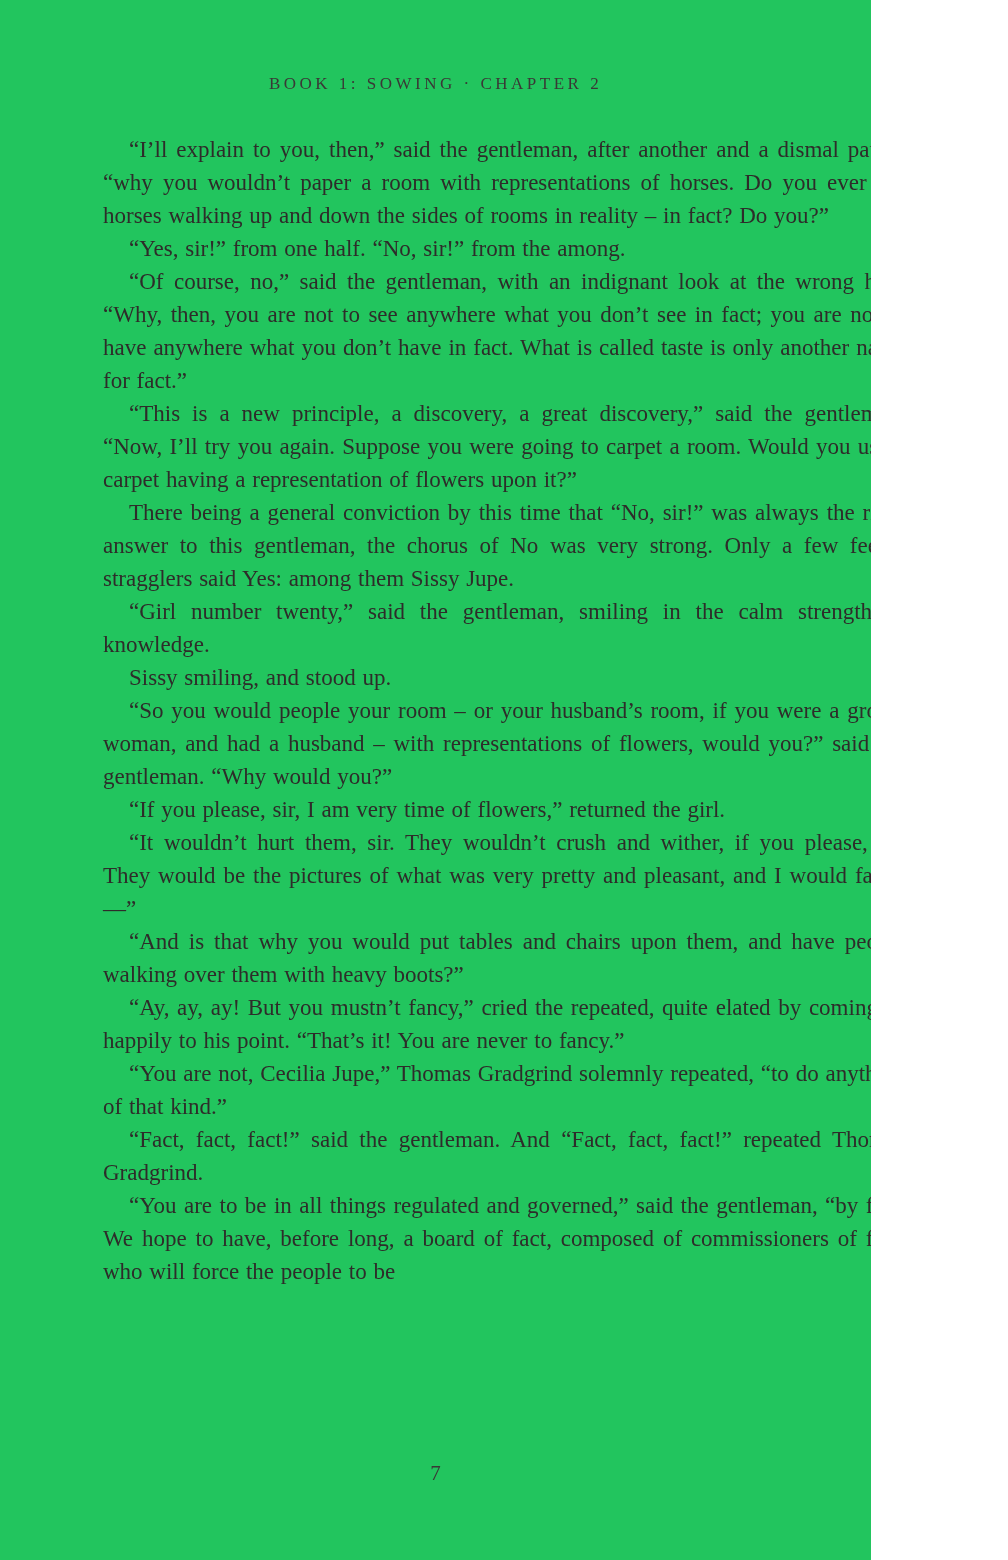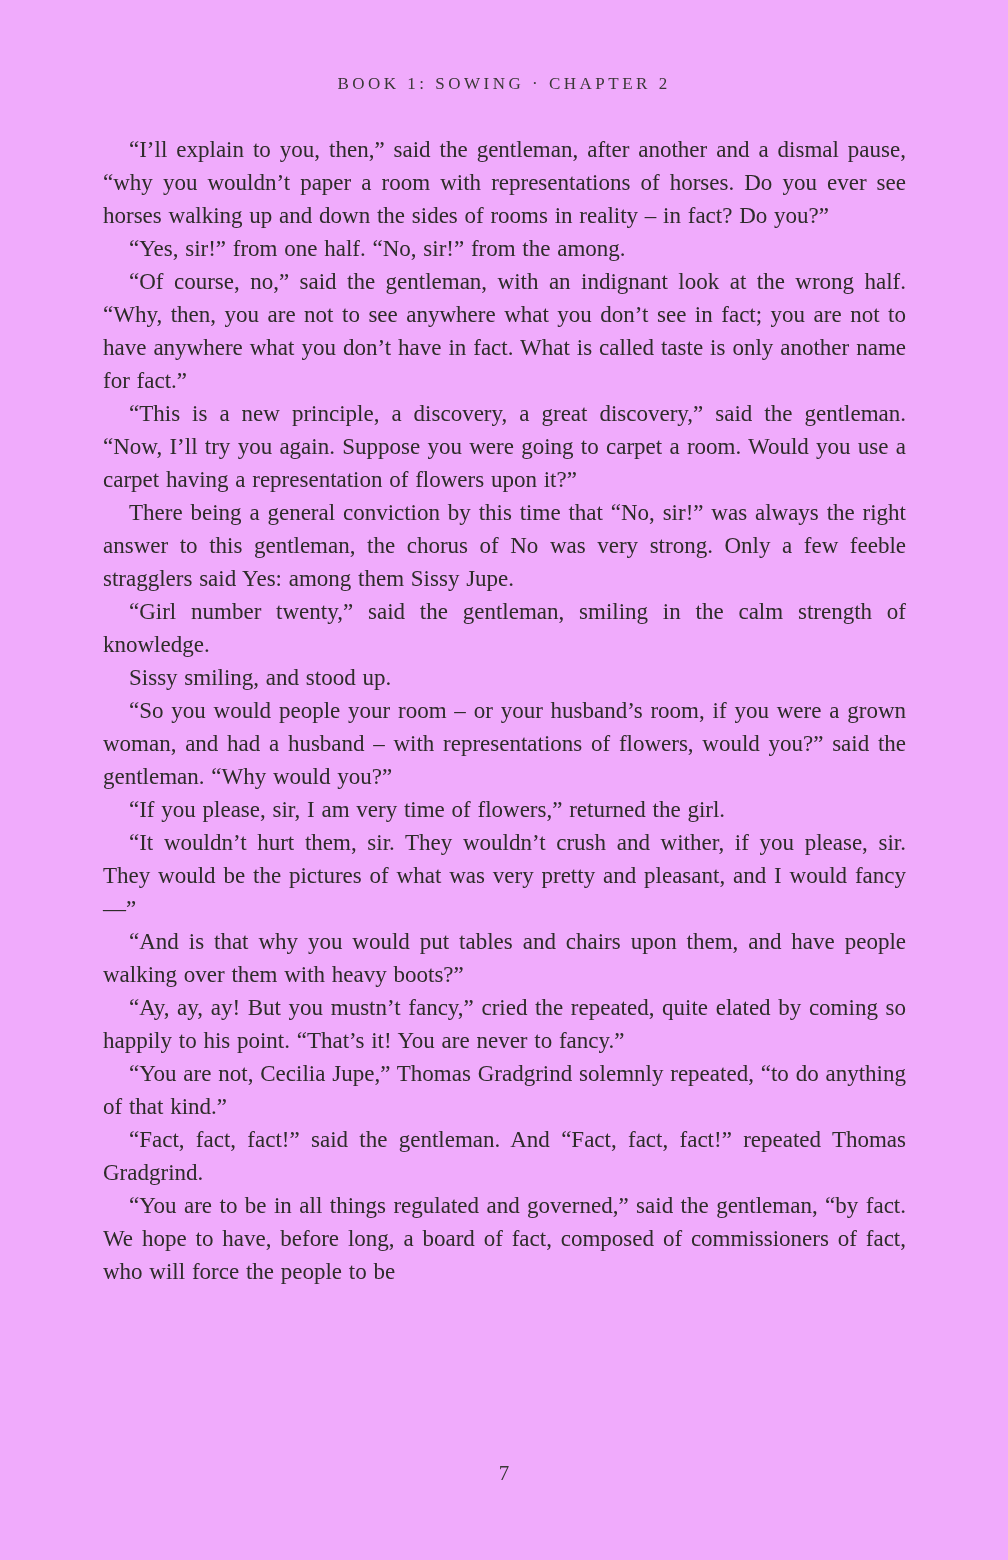--- a/index.html
+++ b/index.html
@@ -2,23 +2,23 @@
 <html><head>
 <meta charset="utf-8">
 <style>
   html, body {
     margin: 0;
     padding: 0;
     background: #ffffff;
   }
   .page {
     position: relative;
-    width: 1008px;
+    width: 871px;
     height: 1560px;
-    background: #f0abfc;
+    background: #22c55e;
     color: #2e2c2a;
     font-family: "Liberation Serif", "DejaVu Serif", serif;
     overflow: hidden;
     box-sizing: border-box;
   }
   .running-header {
     position: absolute;
     top: 74px;
     left: 0;
     width: 100%;

